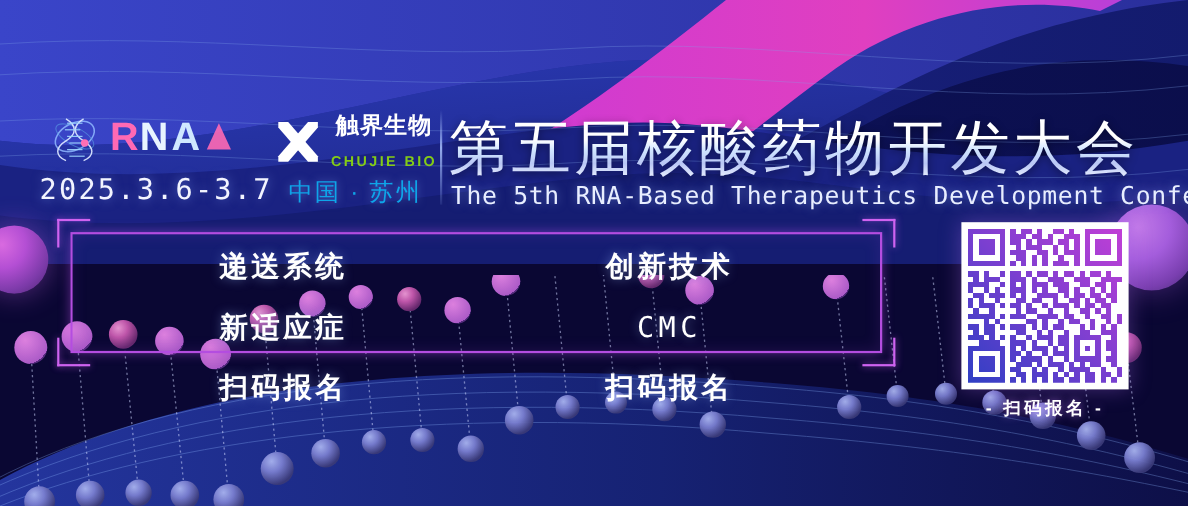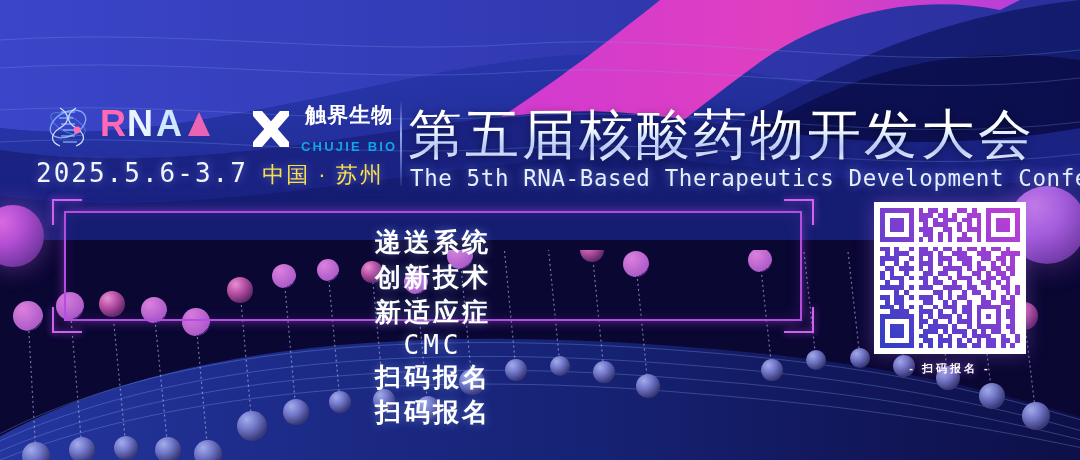--- a/index.html
+++ b/index.html
@@ -47,25 +47,25 @@
     font-size:26px; letter-spacing:2px; color:#f2f4ff; font-weight:400;
     text-shadow:0 0 10px rgba(140,170,255,.55);
     font-family:"DejaVu Sans Mono","Liberation Mono",monospace;
   }
 
   
   .logo-chujie{ position:absolute; left:250px; top:104px; display:flex; align-items:center; gap:9px; }
   .x-mark{ width:42px; height:42px; }
   .chujie-text{ display:flex; flex-direction:column; align-items:center; line-height:1; }
   .chujie-cn{ font-size:21px; color:#ffffff; font-weight:bold; letter-spacing:1px; }
-  .chujie-en{ font-size:13px; color:#0ea5e9; font-weight:bold; letter-spacing:2.2px; margin-top:15px; }
+  .chujie-en{ font-size:13px; color:#84cc16; font-weight:bold; letter-spacing:2.2px; margin-top:15px; }
 
   .city{
     position:absolute; left:258px; top:160px; width:130px; text-align:center;
-    font-size:22px; color:#fde047; letter-spacing:2px;
+    font-size:22px; color:#0ea5e9; letter-spacing:2px;
     text-shadow:0 0 8px rgba(150,180,255,.5);
   }
 
   .vsep{
     position:absolute; left:400px; top:100px; width:2px; height:86px;
     background:linear-gradient(180deg, rgba(150,180,255,0) 0%, rgba(170,195,255,.85) 40%, rgba(150,180,255,.1) 100%);
   }
 
   
   .title-cn{
@@ -99,39 +99,39 @@
   .corner.tl .h{ left:0; top:0; }  .corner.tl .v{ left:0; top:0; }
   .corner.tr{ right:0; top:0; }
   .corner.tr .h{ right:0; top:0; } .corner.tr .v{ right:0; top:0; }
   .corner.bl{ left:0; bottom:0; }
   .corner.bl .h{ left:0; bottom:0; } .corner.bl .v{ left:0; bottom:0; }
   .corner.br{ right:0; bottom:0; }
   .corner.br .h{ right:0; bottom:0; } .corner.br .v{ right:0; bottom:0; }
 
   .topics-grid{
     position:absolute; left:40px; top:26px; right:40px; bottom:20px;
-    display:grid; grid-template-columns:repeat(1,1fr); grid-template-rows:repeat(2,1fr);
-    align-items:center; justify-items:center;
+    display:grid; grid-template-columns:repeat(2,1fr); grid-template-rows:repeat(2,1fr);
+    align-items:center; justify-items:center;gap:20px;
   }
   .topic{
     font-size:26px; color:#ffffff; font-weight:bold; letter-spacing:3px;
     text-shadow:0 0 10px rgba(150,185,255,.45);
   }
   .topic.latin{ letter-spacing:4px; font-weight:400; font-family:"DejaVu Sans Mono","Liberation Mono",monospace;text-align:right; }
 
   
   .qr-box{
     position:absolute; left:874px; top:202px; width:152px; height:152px;
     background:#ffffff; padding:6px;
     box-shadow:0 0 18px rgba(180,110,240,.35);
   }
   .qr-box svg{ display:block; }
   .qr-caption{
     position:absolute; left:874px; top:361px; width:152px; text-align:center;
-    font-size:11px; color:#ffffff; letter-spacing:3px; font-weight:bold;
+    font-size:16px; color:#ffffff; letter-spacing:3px; font-weight:bold;
     text-shadow:0 0 8px rgba(190,120,240,.7);
   }
 </style>
 </head>
 <body>
 
 <div id="banner">
 
   <div class="waves">
     <svg width="1080" height="240" viewBox="0 0 1080 240" xmlns="http://www.w3.org/2000/svg">
@@ -317,21 +317,21 @@
         <g font-family="Liberation Sans, sans-serif" font-size="36" font-weight="bold">
           <text x="0" y="32" fill="#ff69b4">R</text>
           <text x="27" y="32" fill="#e8f4ff">N</text>
           <text x="56" y="32" fill="#cfe8ff">A</text>
         </g>
         <path d="M88,32 L99,8 L110,32 Z" fill="#ff69b4" opacity="0.9"></path>
       </svg>
     </span>
   </div>
 
-  <div class="date">2025.5.6-3.7</div>
+  <div class="date">2025.3.6-3.7</div>
 
   <div class="logo-chujie">
     <span class="x-mark">
       <svg width="42" height="42" viewBox="0 0 42 42" xmlns="http://www.w3.org/2000/svg">
         <g fill="#ffffff">
           <path d="M3,3 L12,3 L39,34 L39,39 L30,39 L3,8 Z" transform="rotate(0 21 21)"></path>
           <path d="M39,3 L30,3 L3,34 L3,39 L12,39 L39,8 Z"></path>
         </g>
       </svg>
     </span>

